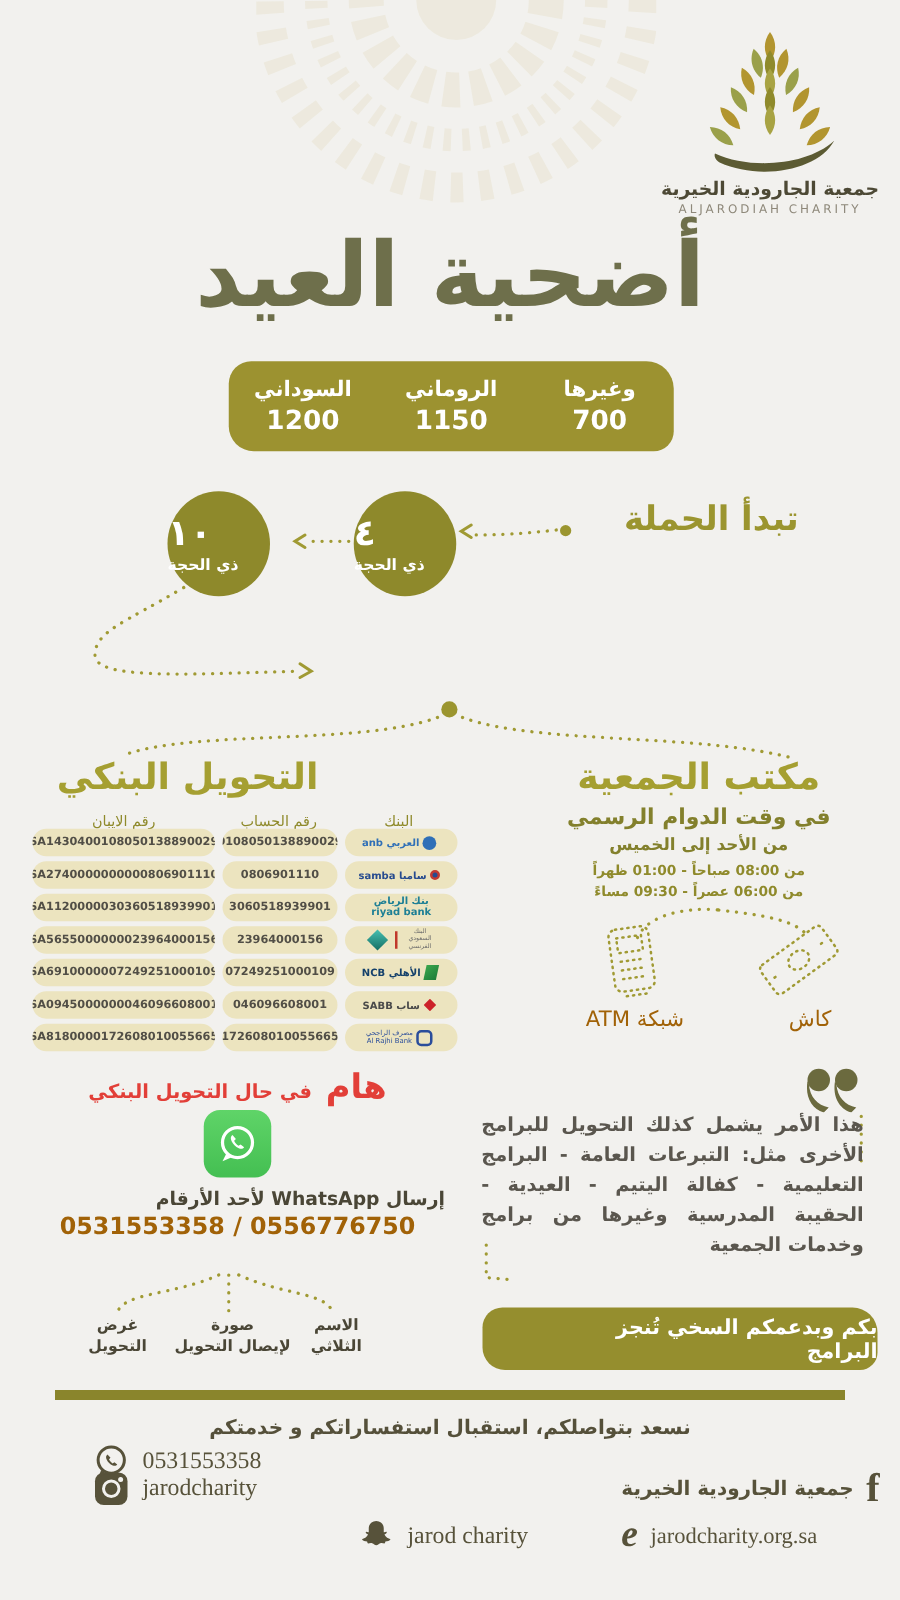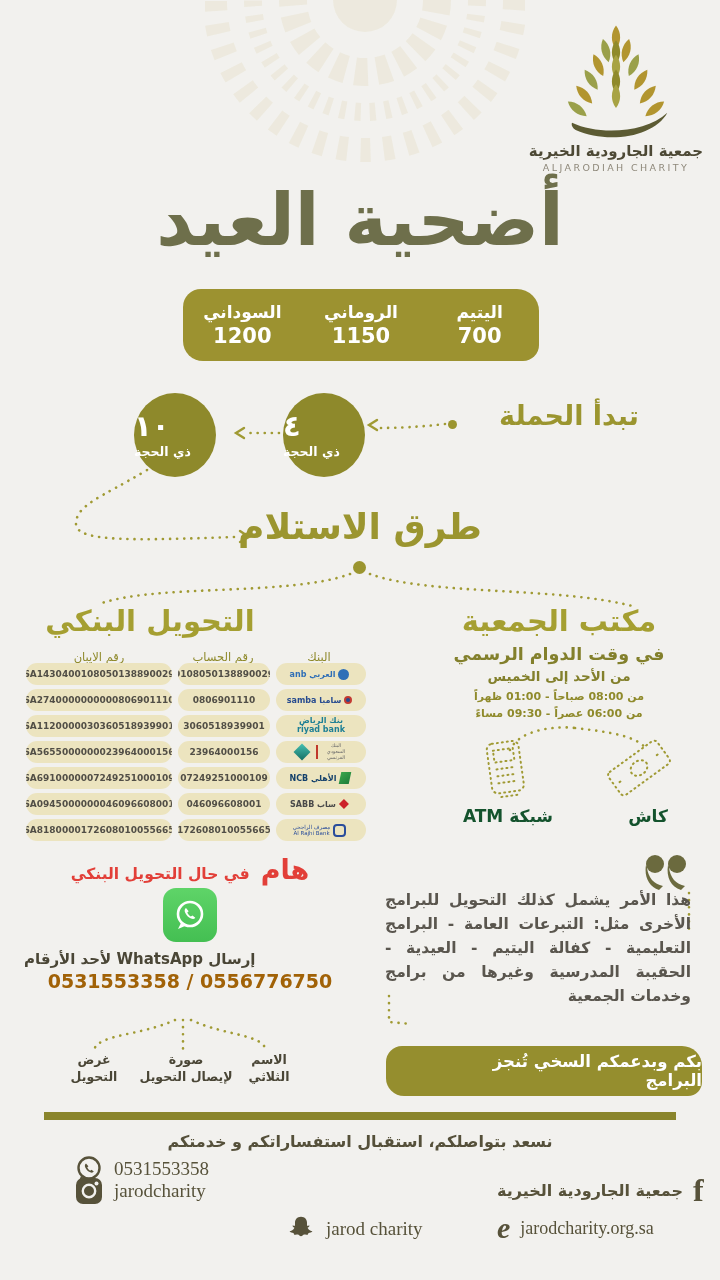--- a/index.html
+++ b/index.html
@@ -68,29 +68,29 @@
 
   
   .office-title{left:452px;top:604px;width:214px;text-align:center;font-size:29px;
     font-weight:bold;color:#a59f31;direction:rtl;}
   .office-l1{left:452px;top:644px;width:214px;text-align:center;font-size:17.5px;
     font-weight:bold;color:#83802c;direction:rtl;}
   .office-l2{left:452px;top:668px;width:214px;text-align:center;font-size:13.5px;
     font-weight:bold;color:#83802c;direction:rtl;}
   .office-t{left:440px;width:238px;text-align:center;font-size:11px;font-weight:bold;
     color:#8f8a2b;direction:rtl;}
-  .icon-label{font-size:17px;font-weight:bold;color:#14532d;text-align:center;direction:rtl;}
+  .icon-label{font-size:17px;font-weight:normal;color:#a16207;text-align:center;direction:rtl;}
 
   
   .imp-line{left:34px;top:854px;width:312px;text-align:center;direction:rtl;color:#e23f38;}
   .imp-badge{font-size:27px;font-weight:bold;}
   .imp-rest{font-size:15.5px;font-weight:bold;margin-right:6px;}
   .wa-icon{left:163px;top:888px;width:54px;height:54px;border-radius:13px;
     background:linear-gradient(180deg,#5fd468,#44bf52);display:flex;align-items:center;justify-content:center;}
-  .wa-line{left:24px;top:950px;width:332px;text-align:left;direction:rtl;font-size:15px;
+  .wa-line{left:24px;top:950px;width:332px;text-align:right;direction:rtl;font-size:15px;
     font-weight:bold;color:#4a4636;}
   .wa-nums{left:24px;top:970px;width:332px;text-align:center;direction:ltr;font-size:19px;
     font-weight:bold;color:#a16207;}
   .msg-title{left:60px;top:998px;width:260px;text-align:center;font-size:15.5px;
     font-weight:bold;color:#8f8a2b;direction:rtl;}
   .msg-item{top:1052px;text-align:center;font-size:12.5px;font-weight:bold;color:#4a4636;
     direction:rtl;white-space:pre-line;line-height:1.35;}
 
   
   .note-par{left:385px;top:888px;width:306px;font-size:15.5px;font-weight:bold;color:#5a564e;
@@ -169,21 +169,21 @@
       <path d="M-48 112 C-18 126 32 123 56 101 C42 127 -8 136 -44 120 C-50 116 -48 112 -48 112 Z" fill="#5c5b33"></path>
     </svg>
     <div class="brand-ar">جمعية الجارودية الخيرية</div>
     <div class="brand-en">ALJARODIAH CHARITY</div>
   </div>
 
   <div class="abs page-title">أضحية العيد</div>
 
   <div class="abs price-card">
     <div class="price-cell">
-      <div class="price-name">اليتيم</div>
+      <div class="price-name">وغيرها</div>
       <div class="price-val">700</div>
     </div>
     <div class="price-cell">
       <div class="price-name">الروماني</div>
       <div class="price-val">1150</div>
     </div>
     <div class="price-cell">
       <div class="price-name">السوداني</div>
       <div class="price-val">1200</div>
     </div>
@@ -193,21 +193,20 @@
   <div class="abs dot" style="left:448px;top:420px;width:9px;height:9px;"></div>
   <div class="abs date-circle" style="left:283px;top:393px;">
     <div class="dc-day">٤</div>
     <div class="dc-month">ذي الحجة</div>
   </div>
   <div class="abs date-circle" style="left:134px;top:393px;">
     <div class="dc-day">١٠</div>
     <div class="dc-month">ذي الحجة</div>
   </div>
 
-  <div class="abs receive-title">طرق الاستلام</div>
   <div class="abs dot" style="left:353px;top:561px;width:13px;height:13px;"></div>
 
   <div class="abs bank-title">التحويل البنكي</div>
   <div class="abs bank-head bh-iban">رقم الايبان</div>
   <div class="abs bank-head bh-acct">رقم الحساب</div>
   <div class="abs bank-head bh-bank">البنك</div>
 
   <div>
 
     <div class="pill p-iban" style="top:663px">SA1430400108050138890029</div>

